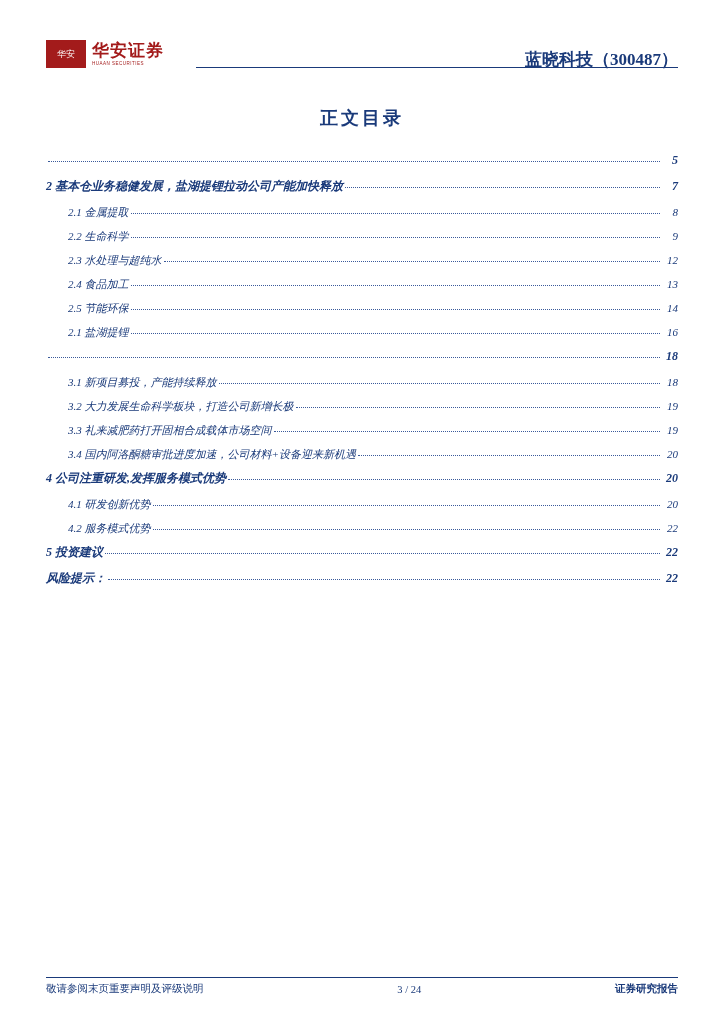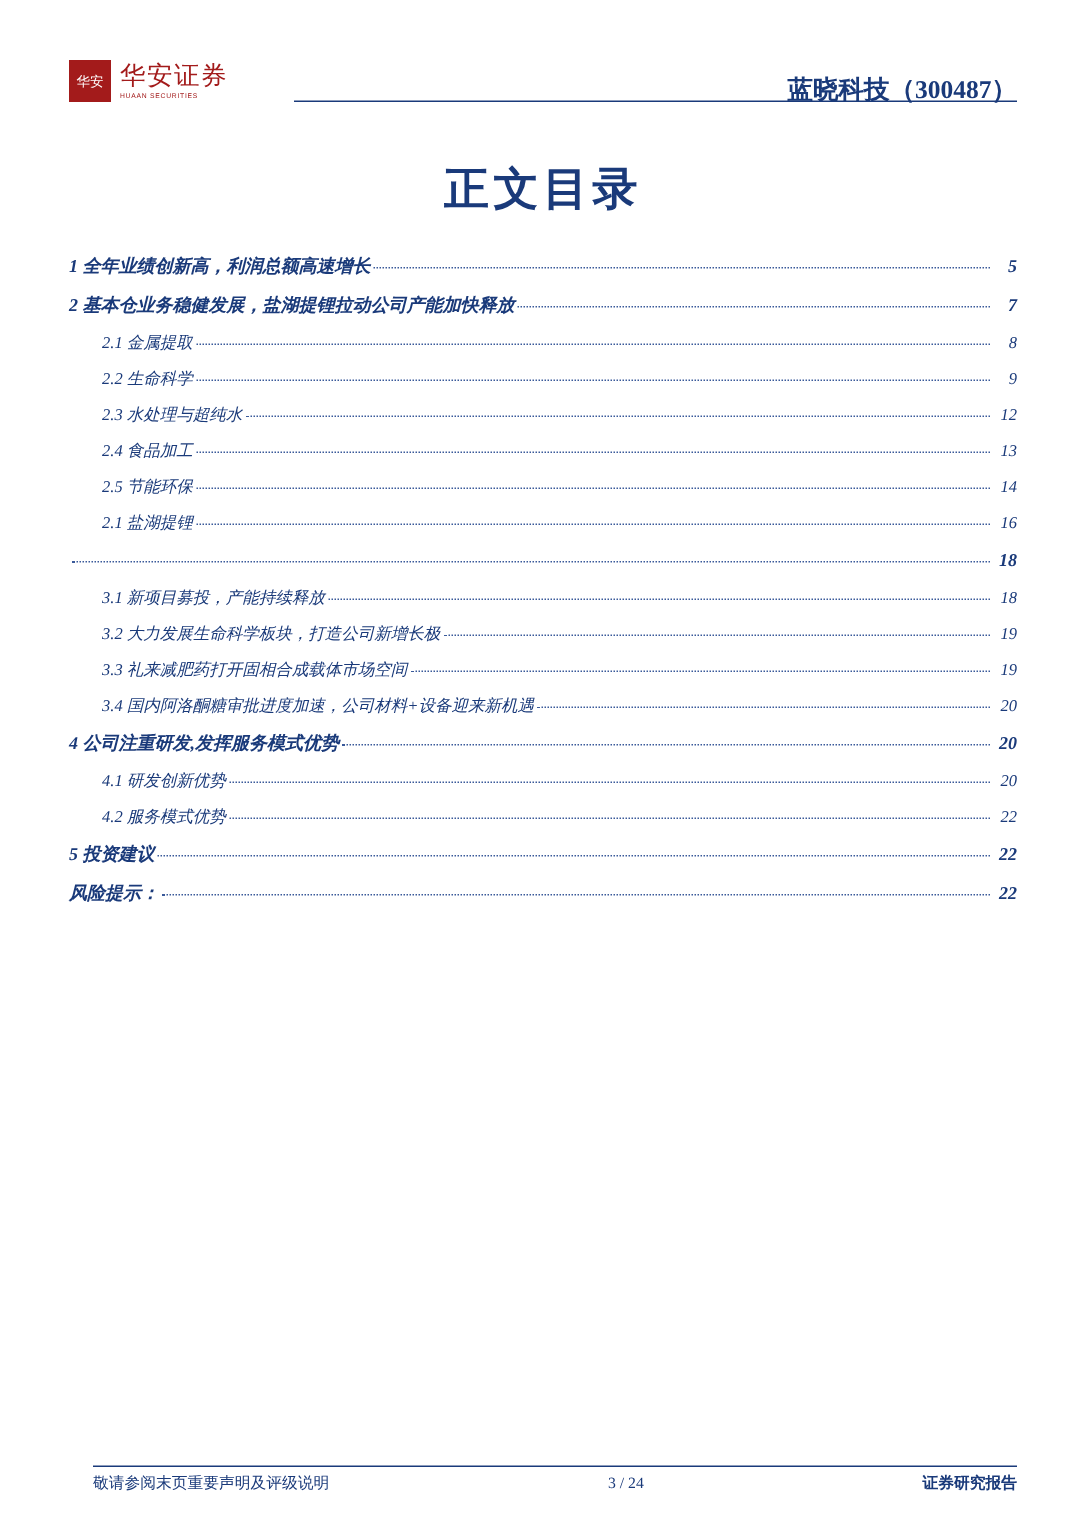--- a/index.html
+++ b/index.html
@@ -31,21 +31,21 @@
     justify-content: space-between;
     height: 44px;
     position: relative;
   }
   .logo-wrap {
     display: flex;
     align-items: center;
     gap: 6px;
   }
   .logo-mark {
-    width: 28px;
+    width: 40px;
     height: 28px;
     background: #a31b1b;
     color: #ffffff;
     font-size: 9px;
     line-height: 11px;
     font-family: "Liberation Serif", serif;
     display: flex;
     align-items: center;
     justify-content: center;
     text-align: right;
@@ -54,21 +54,21 @@
     box-sizing: border-box;
   }
   .logo-text {
     display: flex;
     flex-direction: column;
     justify-content: center;
   }
   .logo-cn {
     font-size: 17px;
     color: #a31b1b;
-    font-weight: normal;
+    font-weight: bold;
     letter-spacing: 1px;
     font-family: "Liberation Serif", serif;
     line-height: 19px;
   }
   .logo-en {
     font-size: 4.5px;
     color: #a31b1b;
     letter-spacing: 0.5px;
     font-family: "Liberation Sans", sans-serif;
     line-height: 7px;
@@ -86,21 +86,21 @@
     position: absolute;
     left: 150px;
     right: 0;
     top: 27px;
     border-top: 1px solid #1a3a7a;
   }
 
   
   .doc-title {
     text-align: center;
-    font-size: 30px;
+    font-size: 18px;
     font-weight: bold;
     color: #1a3a7a;
     letter-spacing: 3px;
     margin-top: 22px;
     margin-bottom: 22px;
     font-family: "Liberation Serif", serif;
   }
 
   
   .toc {
@@ -145,21 +145,21 @@
   }
   .toc-page {
     flex: 0 0 auto;
     text-align: right;
     min-width: 16px;
   }
 
   
   .footer {
     position: absolute;
-    left: 62px;
+    left: 46px;
     right: 46px;
     bottom: 28px;
   }
   .footer-rule {
     border-top: 1px solid #1a3a7a;
     margin-bottom: 4px;
   }
   .footer-inner {
     display: flex;
     justify-content: space-between;
@@ -187,21 +187,20 @@
     </div>
     <div class="header-right">蓝晓科技（300487）</div>
     <div class="header-rule"></div>
   </div>
 
   <div class="doc-title">正文目录</div>
 
   <div class="toc">
 
     <div class="toc-row level1">
-      <span class="toc-label">1 全年业绩创新高，利润总额高速增长</span>
       <span class="toc-dots"></span>
       <span class="toc-page">5</span>
     </div>
 
     <div class="toc-row level1">
       <span class="toc-label">2 基本仓业务稳健发展，盐湖提锂拉动公司产能加快释放</span>
       <span class="toc-dots"></span>
       <span class="toc-page">7</span>
     </div>
 

